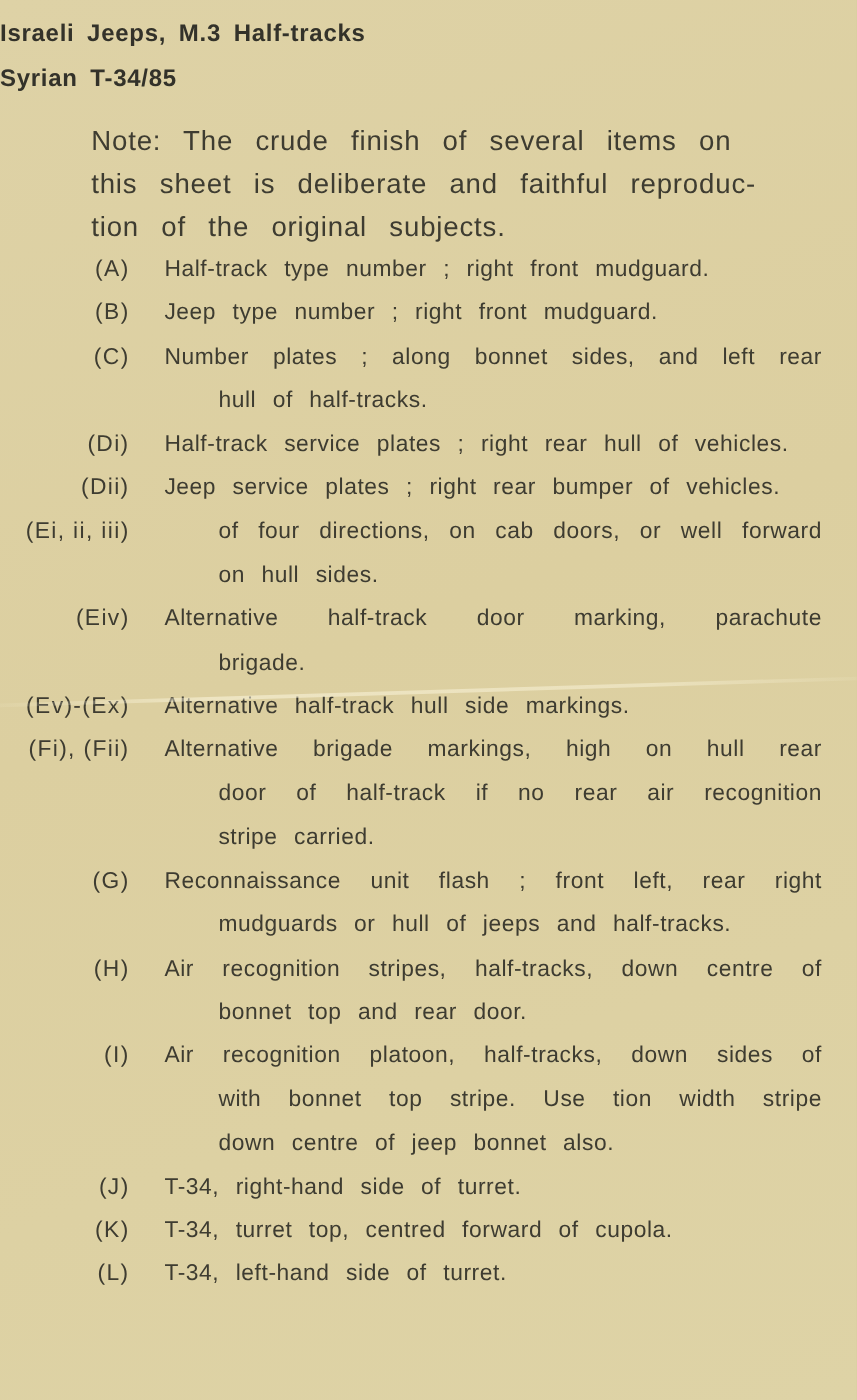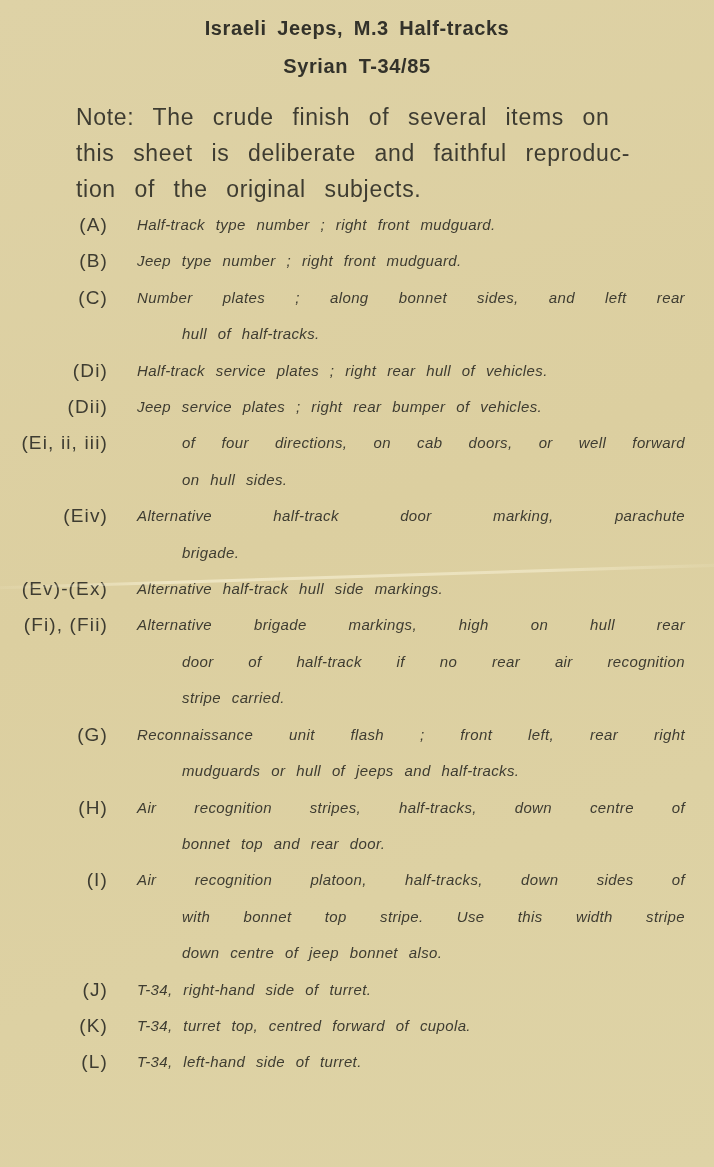--- a/index.html
+++ b/index.html
@@ -18,21 +18,21 @@
     padding-top: 9px;
   }
   .crease {
     position: absolute;
     left: -10px; top: 575px;
     width: 740px; height: 3px;
     background: linear-gradient(90deg, rgba(255,250,225,0.05), rgba(255,250,228,0.5) 25%, rgba(255,250,228,0.42) 75%, rgba(255,250,225,0.05));
     transform: rotate(-1.8deg);
     pointer-events: none;
   }
-  .title-block { text-align: center; }
+  .title-block { }
   .title-line {
     font-size: 20px;
     font-weight: bold;
     line-height: 38px;
     color: #33322a;
     letter-spacing: 0.03em;
     word-spacing: 0.22em;
   }
   .note { margin: 14px 0 0 76px; }
   .note-line {
@@ -52,24 +52,23 @@
     line-height: 36.4px;
     letter-spacing: 0.06em;
     white-space: nowrap;
   }
   .item-text {
     flex: 0 0 548px;
     width: 548px;
     margin-left: 29px;
   }
   .item-line {
-    font-size: 15px;
+    font-size: 19px;
     line-height: 36.4px;
     letter-spacing: 0.025em;
-    font-style: italic;
   }
   .item-line.cont { margin-left: 45px; }
   .item-line.just { text-align: justify; text-align-last: justify; }
   .item-line.last { word-spacing: 0.42em; white-space: nowrap; }
 </style>
 </head>
 <body>
 
 <div class="page">
 
@@ -155,21 +154,21 @@
         <div class="item-label">(H)</div>
         <div class="item-text">
           <div class="item-line just">Air recognition stripes, half-tracks, down centre of</div>
           <div class="item-line cont last">bonnet top and rear door.</div>
         </div>
       </div>
       <div class="item">
         <div class="item-label">(I)</div>
         <div class="item-text">
           <div class="item-line just">Air recognition platoon, half-tracks, down sides of</div>
-          <div class="item-line cont just">with bonnet top stripe. Use this width stripe</div>
+          <div class="item-line cont just">with bonnet top stripe. Use tion width stripe</div>
           <div class="item-line cont last">down centre of jeep bonnet also.</div>
         </div>
       </div>
       <div class="item">
         <div class="item-label">(J)</div>
         <div class="item-text">
           <div class="item-line last">T-34, right-hand side of turret.</div>
         </div>
       </div>
       <div class="item">

